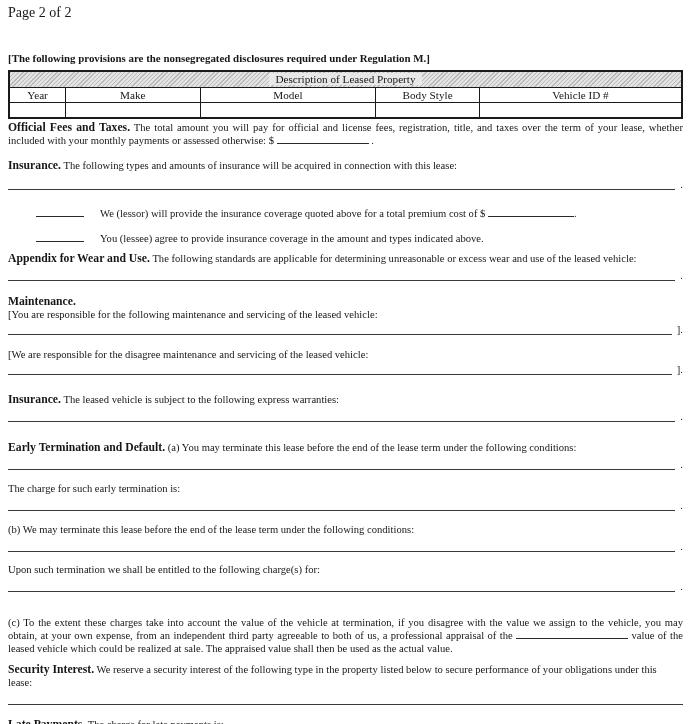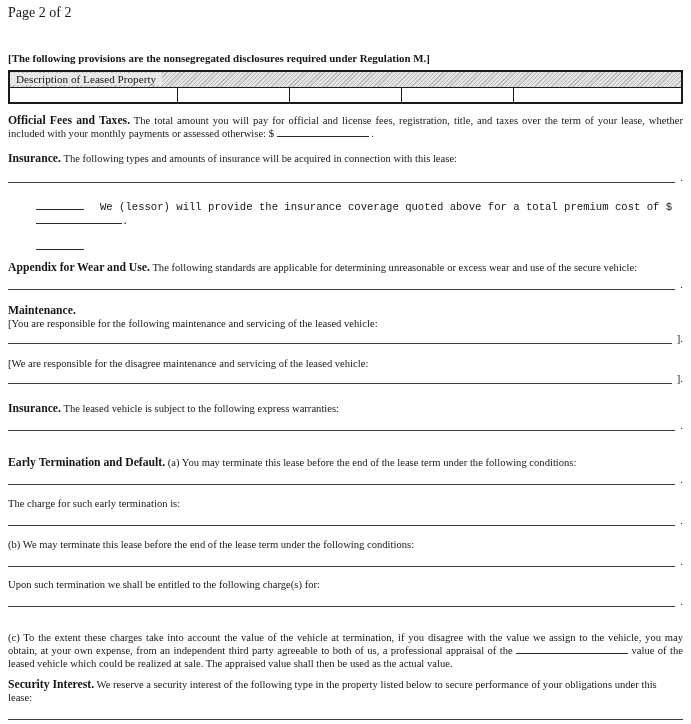--- a/index.html
+++ b/index.html
@@ -13,93 +13,100 @@
   }
   .doc-header { display: flex; justify-content: space-between; align-items: baseline; }
   .doc-title { font-size: 13.2px; letter-spacing: 0.2px; }
   .page-num { font-size: 14px; }
 
   .provision { font-weight: bold; font-size: 10.9px; margin-top: 31px; }
 
   table.desc { width: 100%; border-collapse: collapse; margin-top: 6px; border: 2px solid #1a1a1a; }
   table.desc td, table.desc th { border: 1px solid #1a1a1a; }
   .tbl-caption {
-    font-size: 11.2px; height: 16px;
+    text-align: center; font-size: 11.2px; height: 16px;
     background:
       repeating-linear-gradient(135deg, rgba(140,140,140,.45) 0 1px, rgba(230,230,230,.6) 1px 3px),
       #dedede;
   }
   .tbl-caption span { background: rgba(235,235,235,.85); padding: 0 6px; }
   table.desc th { font-weight: normal; font-size: 11.2px; height: 15px; }
   table.desc td.cell { height: 16px; }
   .col-year { width: 8.4%; } .col-make { width: 20%; } .col-model { width: 26.1%; }
   .col-body { width: 15.4%; } .col-vin { width: 30.1%; }
 
   .para { line-height: 13px; }
   .just { text-align: justify; }
   .sec-title { font-weight: bold; font-size: 11.7px; }
   .blank { display: inline-block; border-bottom: 1px solid #2a2a2a; height: 10px; vertical-align: baseline; }
   .ruleline { display: flex; align-items: flex-end; height: 10px; }
   .rule { flex: 1; border-bottom: 1.4px solid #3a3a3a; height: 10px; }
   .rule-suffix { margin-left: 5px; white-space: nowrap; line-height: 10px; }
-  .indent { margin-left: 28px; font-family: Liberation Mono, monospace; }
+  .indent { margin-left: 28px; }
   .lead-blank { width: 48px; margin-right: 16px; }
   .inline-late { display: flex; align-items: baseline; }
   .inline-late .rule { margin-left: 8px; position: relative; top: -2px; }
 </style>
 </head>
 <body>
 
 <div class="doc-header">
   <span class="page-num">Page 2 of 2</span>
 </div>
 
 <div class="provision">[The following provisions are the nonsegregated disclosures required under Regulation M.]</div>
 
 <table class="desc">
   <tbody>
       <tr>
     <td class="tbl-caption" colspan="5"><span>Description of Leased Property</span></td>
   </tr>
   <tr>
+    <th class="col-year">Year</th>
+    <th class="col-make">Make</th>
+    <th class="col-model">Model</th>
+    <th class="col-body">Body Style</th>
+    <th class="col-vin">Vehicle ID #</th>
+  </tr>
+  <tr>
     <td class="cell"></td>
     <td class="cell"></td>
     <td class="cell"></td>
     <td class="cell"></td>
     <td class="cell"></td>
   </tr>
 </tbody>
   </table>
 
-<p class="para just" style="margin-top:10px">
+<p class="para just" style="margin-top:2px">
   <span class="sec-title">Official Fees and Taxes.</span>
   <span>The total amount you will pay for official and license fees, registration, title, and taxes over the term of your lease, whether included with your monthly payments or assessed otherwise: $</span>
   <span class="blank" style="width:92px"></span>
   <span>.</span>
 </p>
 
 <p class="para" style="margin-top:12px">
   <span class="sec-title">Insurance.</span>
   <span>The following types and amounts of insurance will be acquired in connection with this lease:</span>
 </p>
 <div class="ruleline" style="margin-top:8px">
   <div class="rule"></div>
   <span class="rule-suffix">.</span>
 </div>
 <p class="para indent" style="margin-top:17px">
   <span class="blank lead-blank"></span><span>We (lessor) will provide the insurance coverage quoted above for a total premium cost of $</span>
   <span class="blank" style="width:86px"></span><span>.</span>
 </p>
 <p class="para indent" style="margin-top:12px">
-  <span class="blank lead-blank"></span>
+  <span class="blank lead-blank"></span><span>You (lessee) agree to provide insurance coverage in the amount and types indicated above.</span>
 </p>
 
 <p class="para" style="margin-top:7px">
   <span class="sec-title">Appendix for Wear and Use.</span>
-  <span>The following standards are applicable for determining unreasonable or excess wear and use of the secure vehicle:</span>
+  <span>The following standards are applicable for determining unreasonable or excess wear and use of the leased vehicle:</span>
 </p>
 <div class="ruleline" style="margin-top:6px">
   <div class="rule"></div>
   <span class="rule-suffix">.</span>
 </div>
 
 <p class="para" style="margin-top:14px">
   <span class="sec-title">Maintenance.</span>
 </p>
 <p class="para">[You are responsible for the following maintenance and servicing of the leased vehicle:</p>
@@ -115,21 +122,21 @@
 
 <p class="para" style="margin-top:18px">
   <span class="sec-title">Insurance.</span>
   <span>The leased vehicle is subject to the following express warranties:</span>
 </p>
 <div class="ruleline" style="margin-top:6px">
   <div class="rule"></div>
   <span class="rule-suffix">.</span>
 </div>
 
-<p class="para" style="margin-top:25px">
+<p class="para" style="margin-top:19px">
   <span class="sec-title">Early Termination and Default.</span>
   <span>(a) You may terminate this lease before the end of the lease term under the following conditions:</span>
 </p>
 <div class="ruleline" style="margin-top:6px">
   <div class="rule"></div>
   <span class="rule-suffix">.</span>
 </div>
 <p class="para" style="margin-top:12px">The charge for such early termination is:</p>
 <div class="ruleline" style="margin-top:6px">
   <div class="rule"></div>

